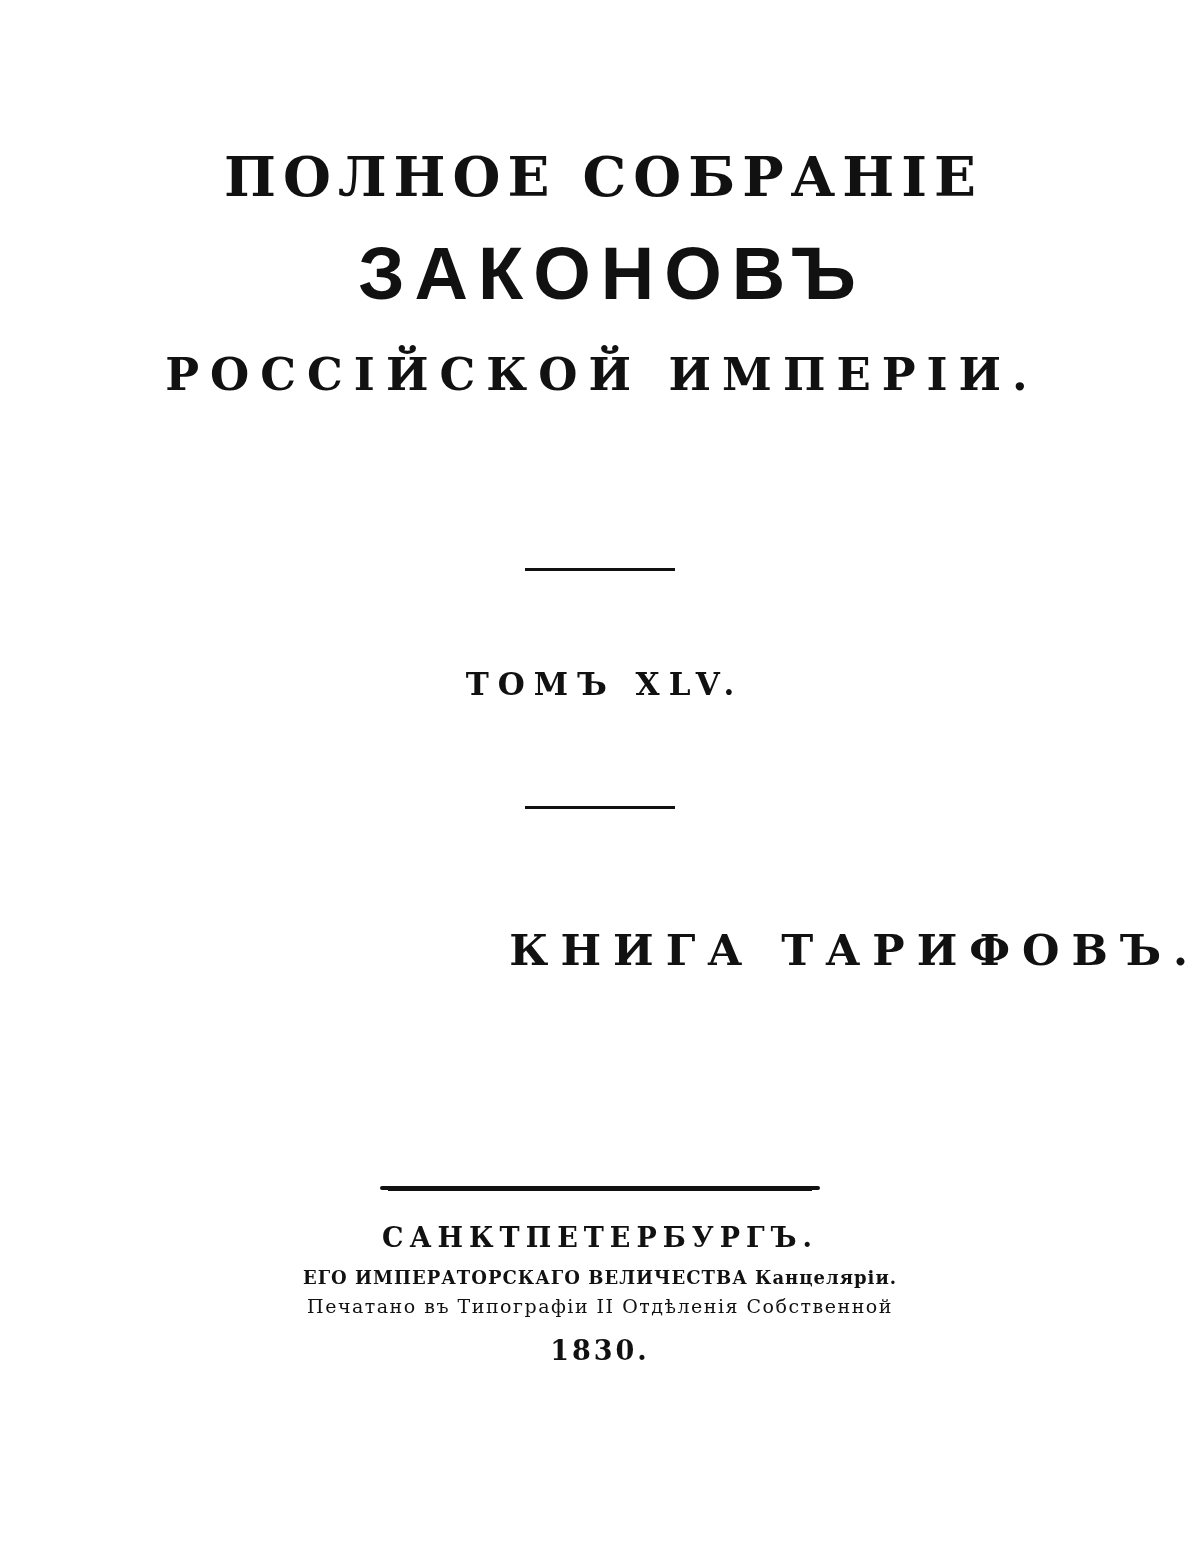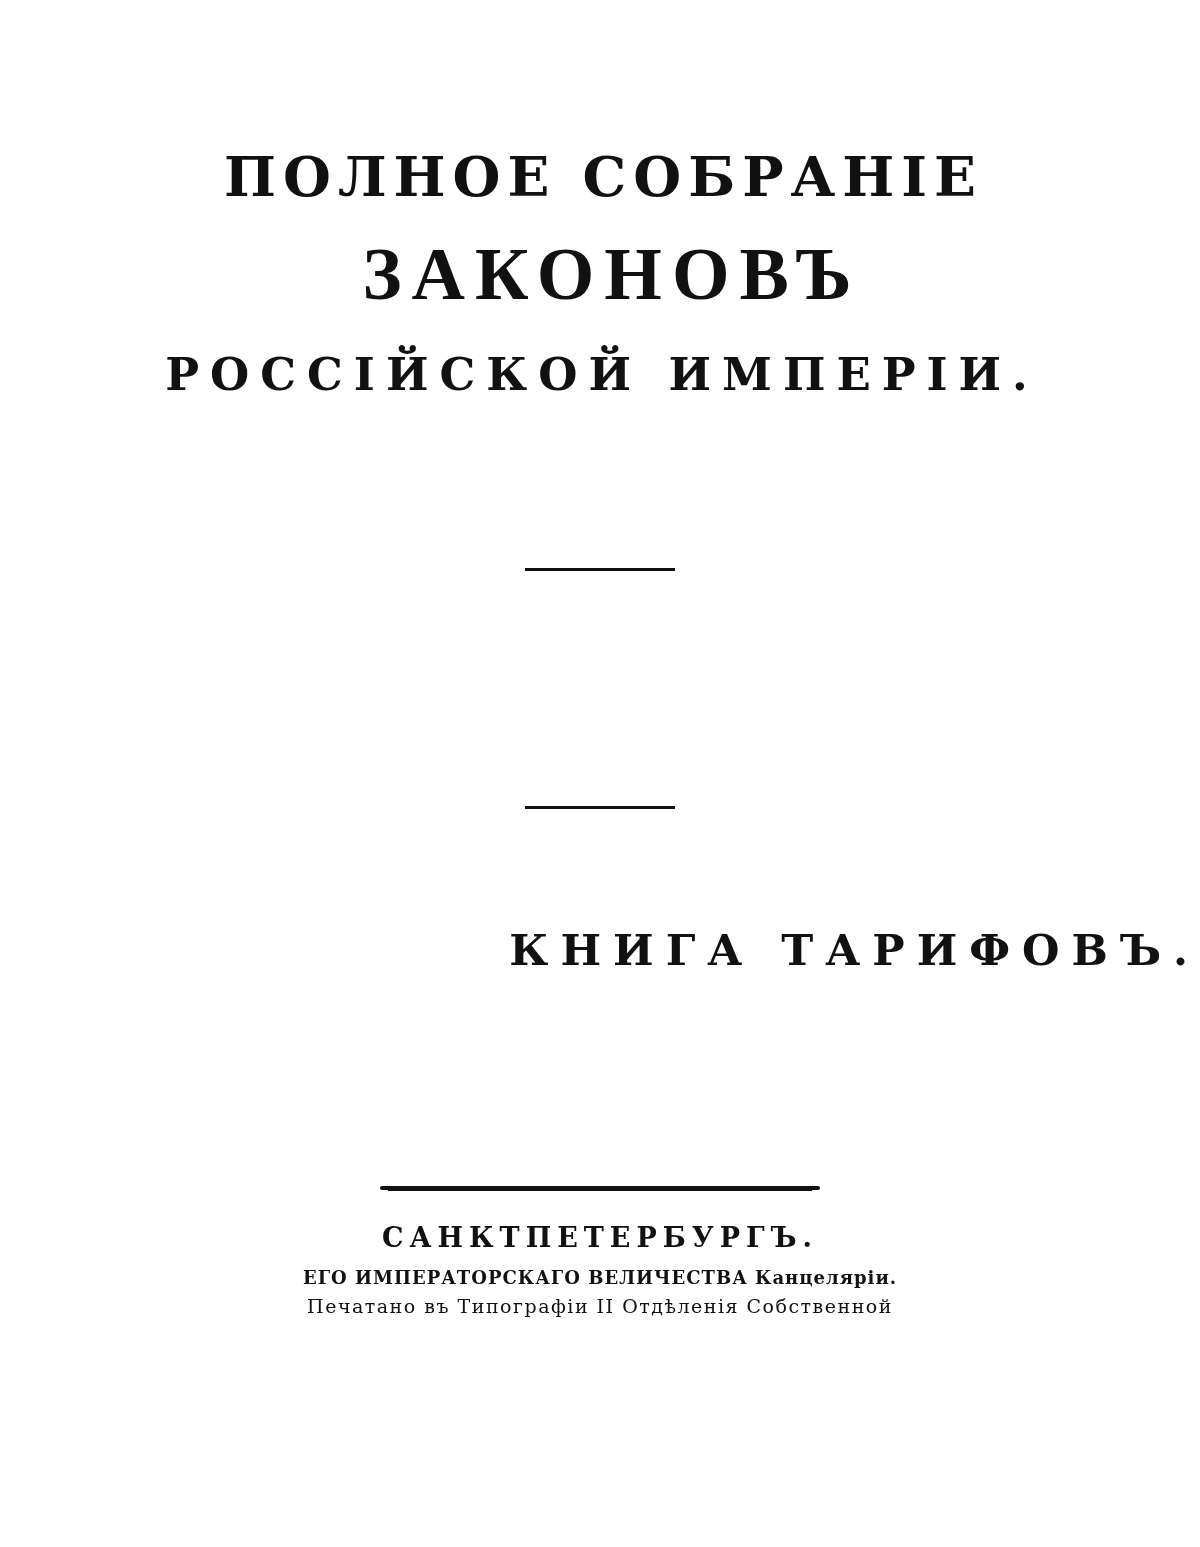--- a/index.html
+++ b/index.html
@@ -34,21 +34,21 @@
     font-family: "DejaVu Serif", serif;
     font-weight: bold;
     font-size: 55px;
     letter-spacing: 7px;
     line-height: 1.05;
     margin: 0;
     padding-left: 7px;
   }
 
   .line2 {
-    font-family: Liberation Serif, serif;
+    font-family: Liberation Sans, sans-serif;
     font-weight: bold;
     font-size: 74px;
     letter-spacing: 10px;
     line-height: 1.25;
     margin: 12px;
     padding-left: 24px;
     margin-top: 22px;
   }
 
   .line3 {
@@ -160,26 +160,28 @@
 <div class="page">
 
   <div class="title-block">
     <div class="line1">ПОЛНОЕ СОБРАНІЕ</div>
     <div class="line2">ЗАКОНОВЪ</div>
     <div class="line3">РОССІЙСКОЙ ИМПЕРІИ.</div>
   </div>
 
   <hr class="rule-short rule1">
 
+  <div class="volume">ТОМЪ XLV.</div>
 
   <hr class="rule-short rule2">
 
   <div class="booktitle">КНИГА ТАРИФОВЪ.</div>
 
   <div class="imprint-rule"></div>
 
   <div class="imprint">
     <div class="city">САНКТПЕТЕРБУРГЪ.</div>
     <div class="printer-line caps">ЕГО ИМПЕРАТОРСКАГО ВЕЛИЧЕСТВА Канцеляріи.</div>
     <div class="printer-line">Печатано въ Типографіи II Отдѣленія Собственной</div>
+    <div class="year">1830.</div>
   </div>
 
 </div>
 
 </body></html>

